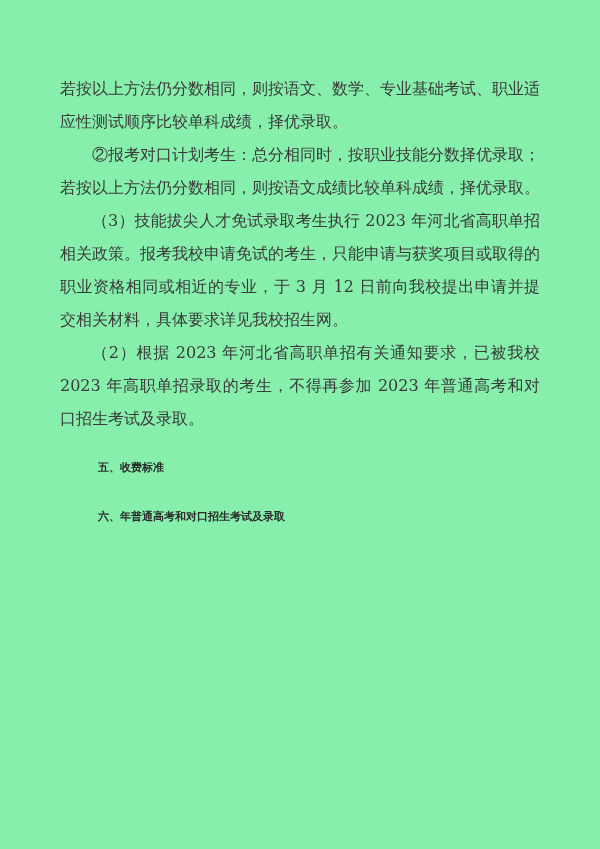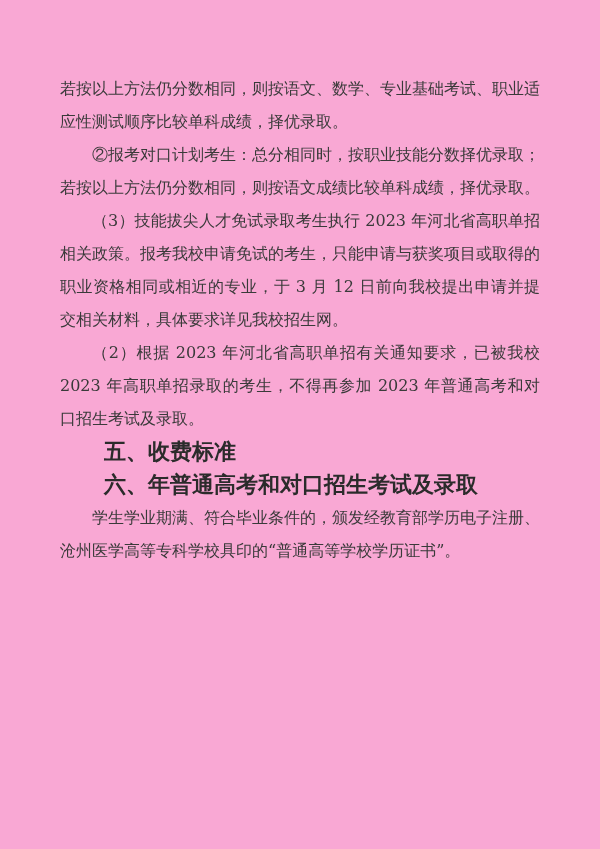--- a/index.html
+++ b/index.html
@@ -6,21 +6,21 @@
     margin: 0;
     padding: 0;
     background: #ffffff;
   }
   .page {
     position: relative;
     box-sizing: border-box;
     width: 600px;
     height: 849px;
     margin: 0 auto;
-    background: #f9a8d4;
+    background: #86efac;
     padding: 72px 60px 0 60px;
     overflow: hidden;
   }
   .doc-body {
     color: #3a3a3a;
     font-family: "DejaVu Serif", "Liberation Serif", serif;
     font-size: 16px;
     line-height: 33px;
     text-align: justify;
   }
@@ -28,24 +28,24 @@
     margin: 0;
     padding: 0;
   }
   .para-indent {
     text-indent: 2em;
   }
   .para-flush {
     text-indent: 0;
   }
   .section-heading {
-    margin: 0;
+    margin: 16px;
     padding: 0;
     text-indent: 2em;
-    font-size: 22px;
+    font-size: 11px;
     line-height: 33px;
     font-weight: bold;
     color: #2b2b2b;
     font-family: "DejaVu Sans", "Liberation Sans", sans-serif;
     text-align: left;
   }
 </style>
 </head>
 <body>
 
@@ -60,16 +60,15 @@
 
 
     <p class="para-indent">（2）根据 2023 年河北省高职单招有关通知要求，已被我校 2023 年高职单招录取的考生，不得再参加 2023 年普通高考和对口招生考试及录取。</p>
 
 
     <h2 class="section-heading">五、收费标准</h2>
 
 
     <h2 class="section-heading">六、年普通高考和对口招生考试及录取</h2>
 
-    <p class="para-indent">学生学业期满、符合毕业条件的，颁发经教育部学历电子注册、沧州医学高等专科学校具印的“普通高等学校学历证书”。</p>
 
   </div>
 </div>
 
 </body></html>

